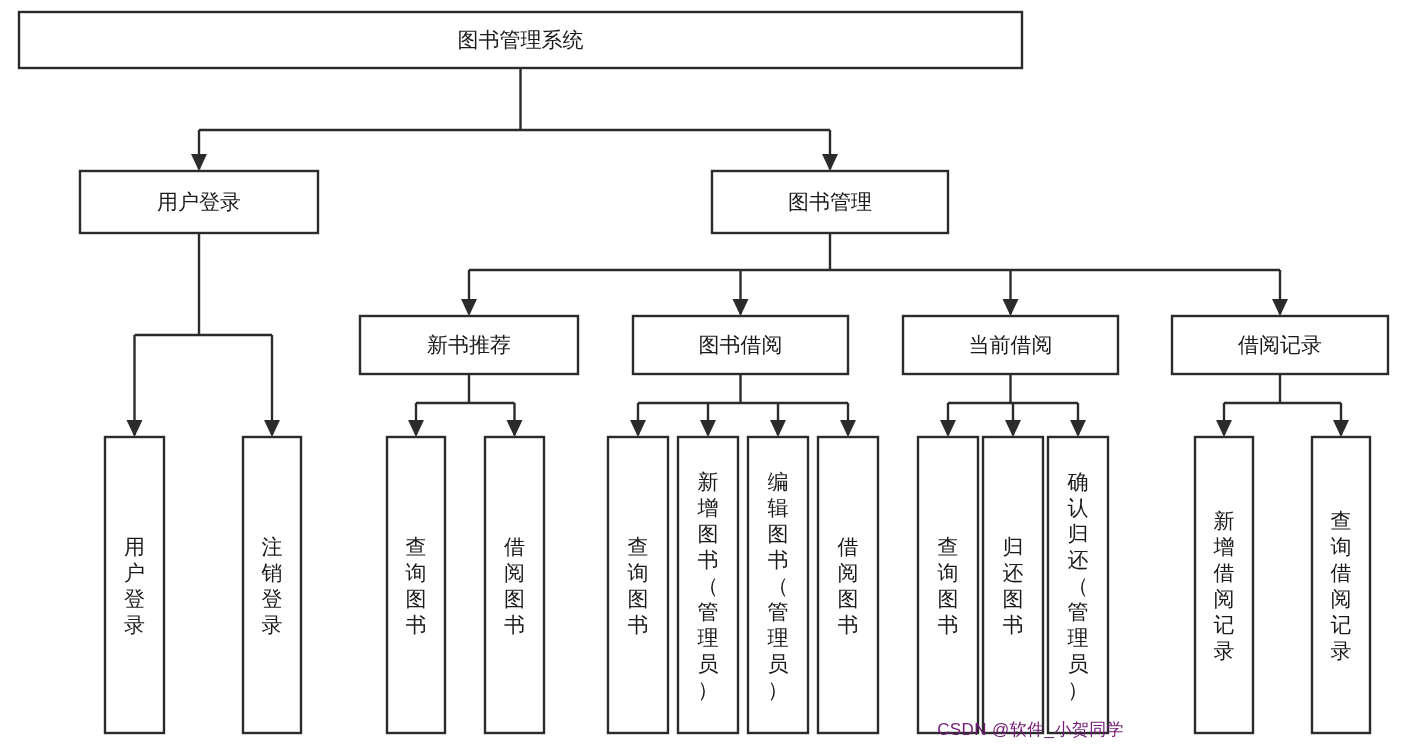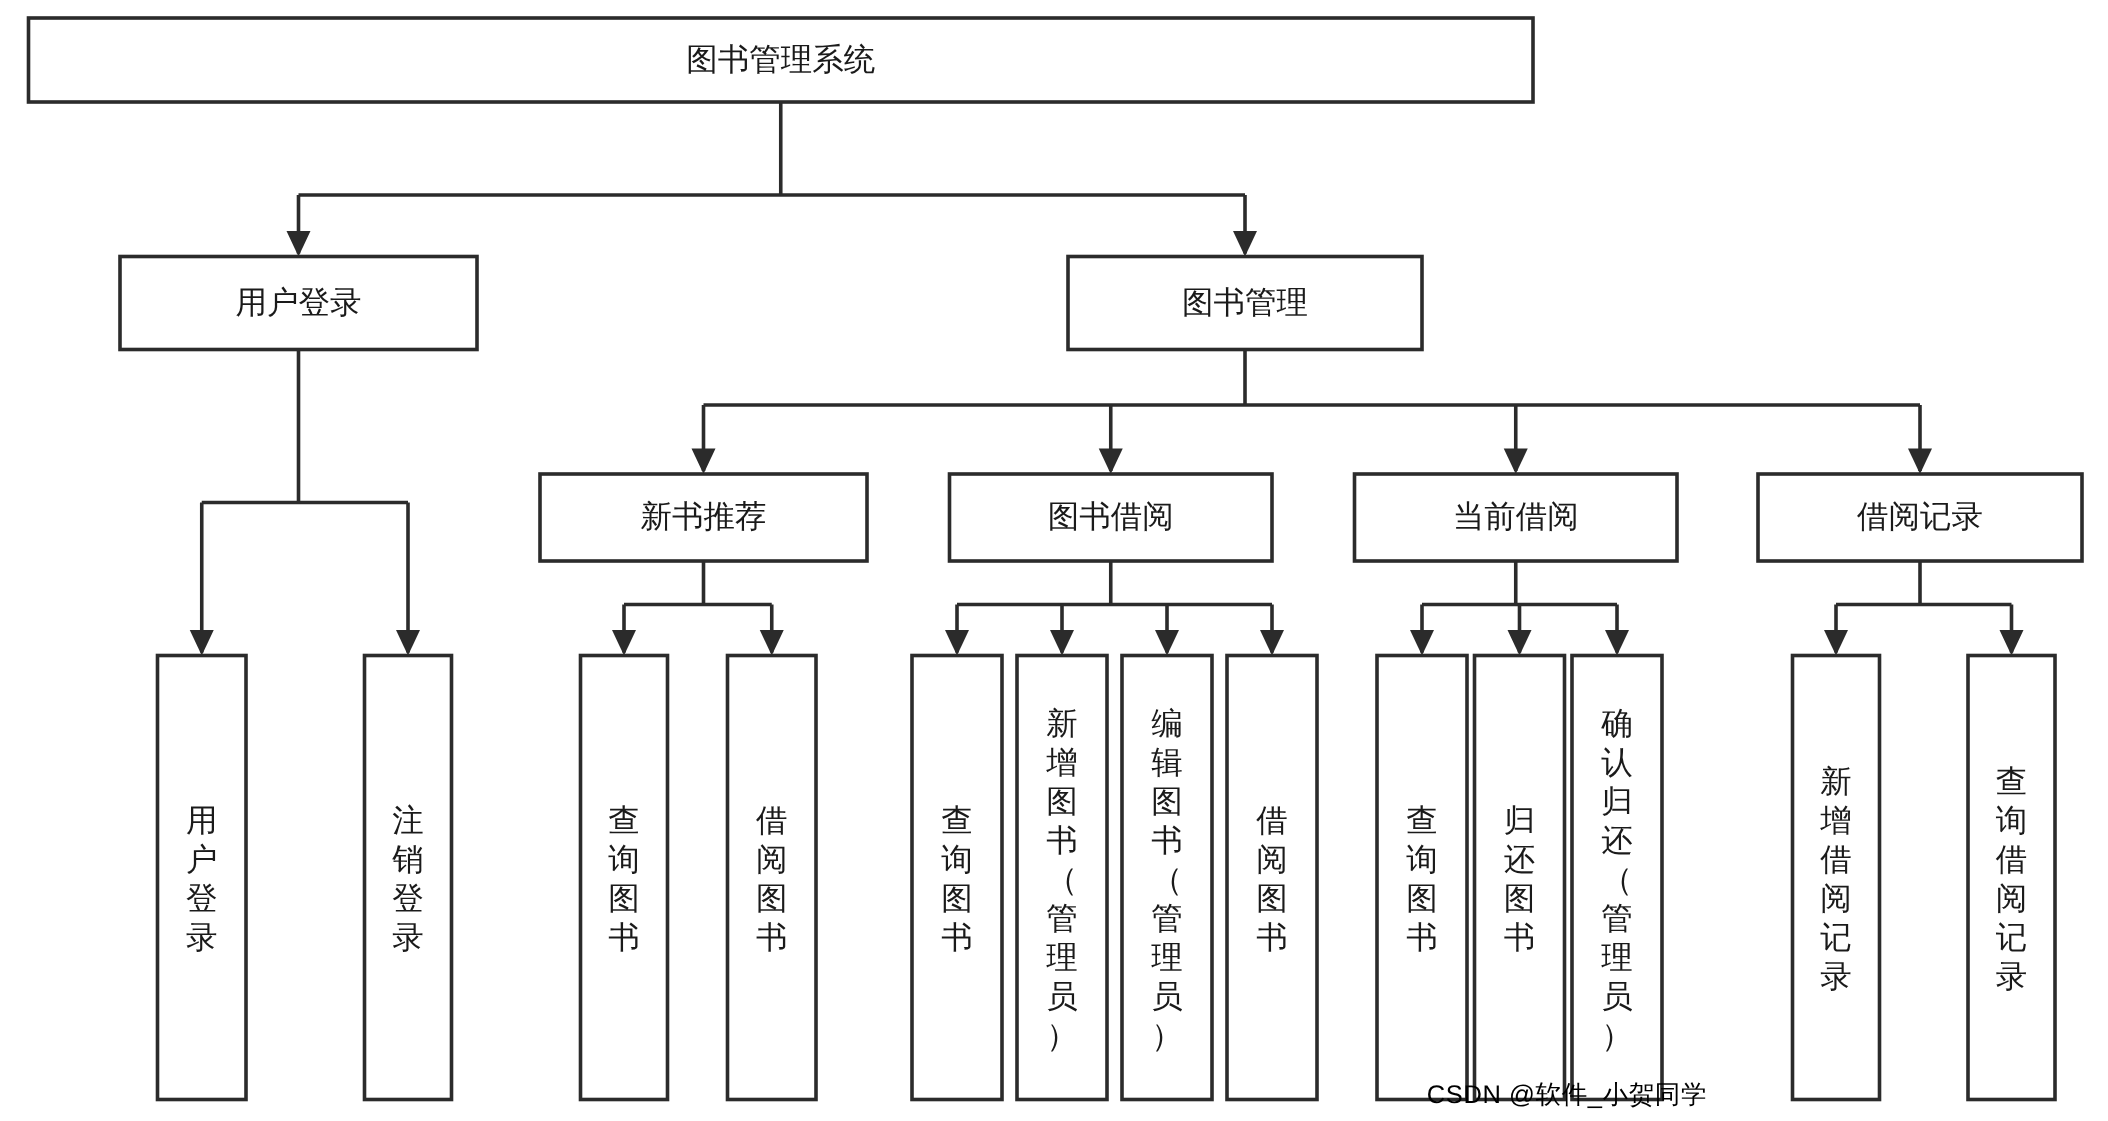--- a/index.html
+++ b/index.html
@@ -49,25 +49,25 @@
     stroke-width: 2.4;
     fill: none;
     stroke-linecap: butt;
   }
   .arrow-head {
     fill: #2b2b2b;
     stroke: none;
   }
   .watermark {
     position: absolute;
-    right: 4px;
+    right: 18px;
     bottom: 6px;
     font-family: "Liberation Sans", "DejaVu Sans", sans-serif;
     font-size: 17px;
-    color: #000000;
+    color: #701a75;
     letter-spacing: 0.4px;
     white-space: nowrap;
     user-select: none;
   }
 </style>
 </head>
 <body>
 
 <div id="diagram-root">
   <svg class="diagram" viewBox="0 0 1405 747" xmlns="http://www.w3.org/2000/svg">

